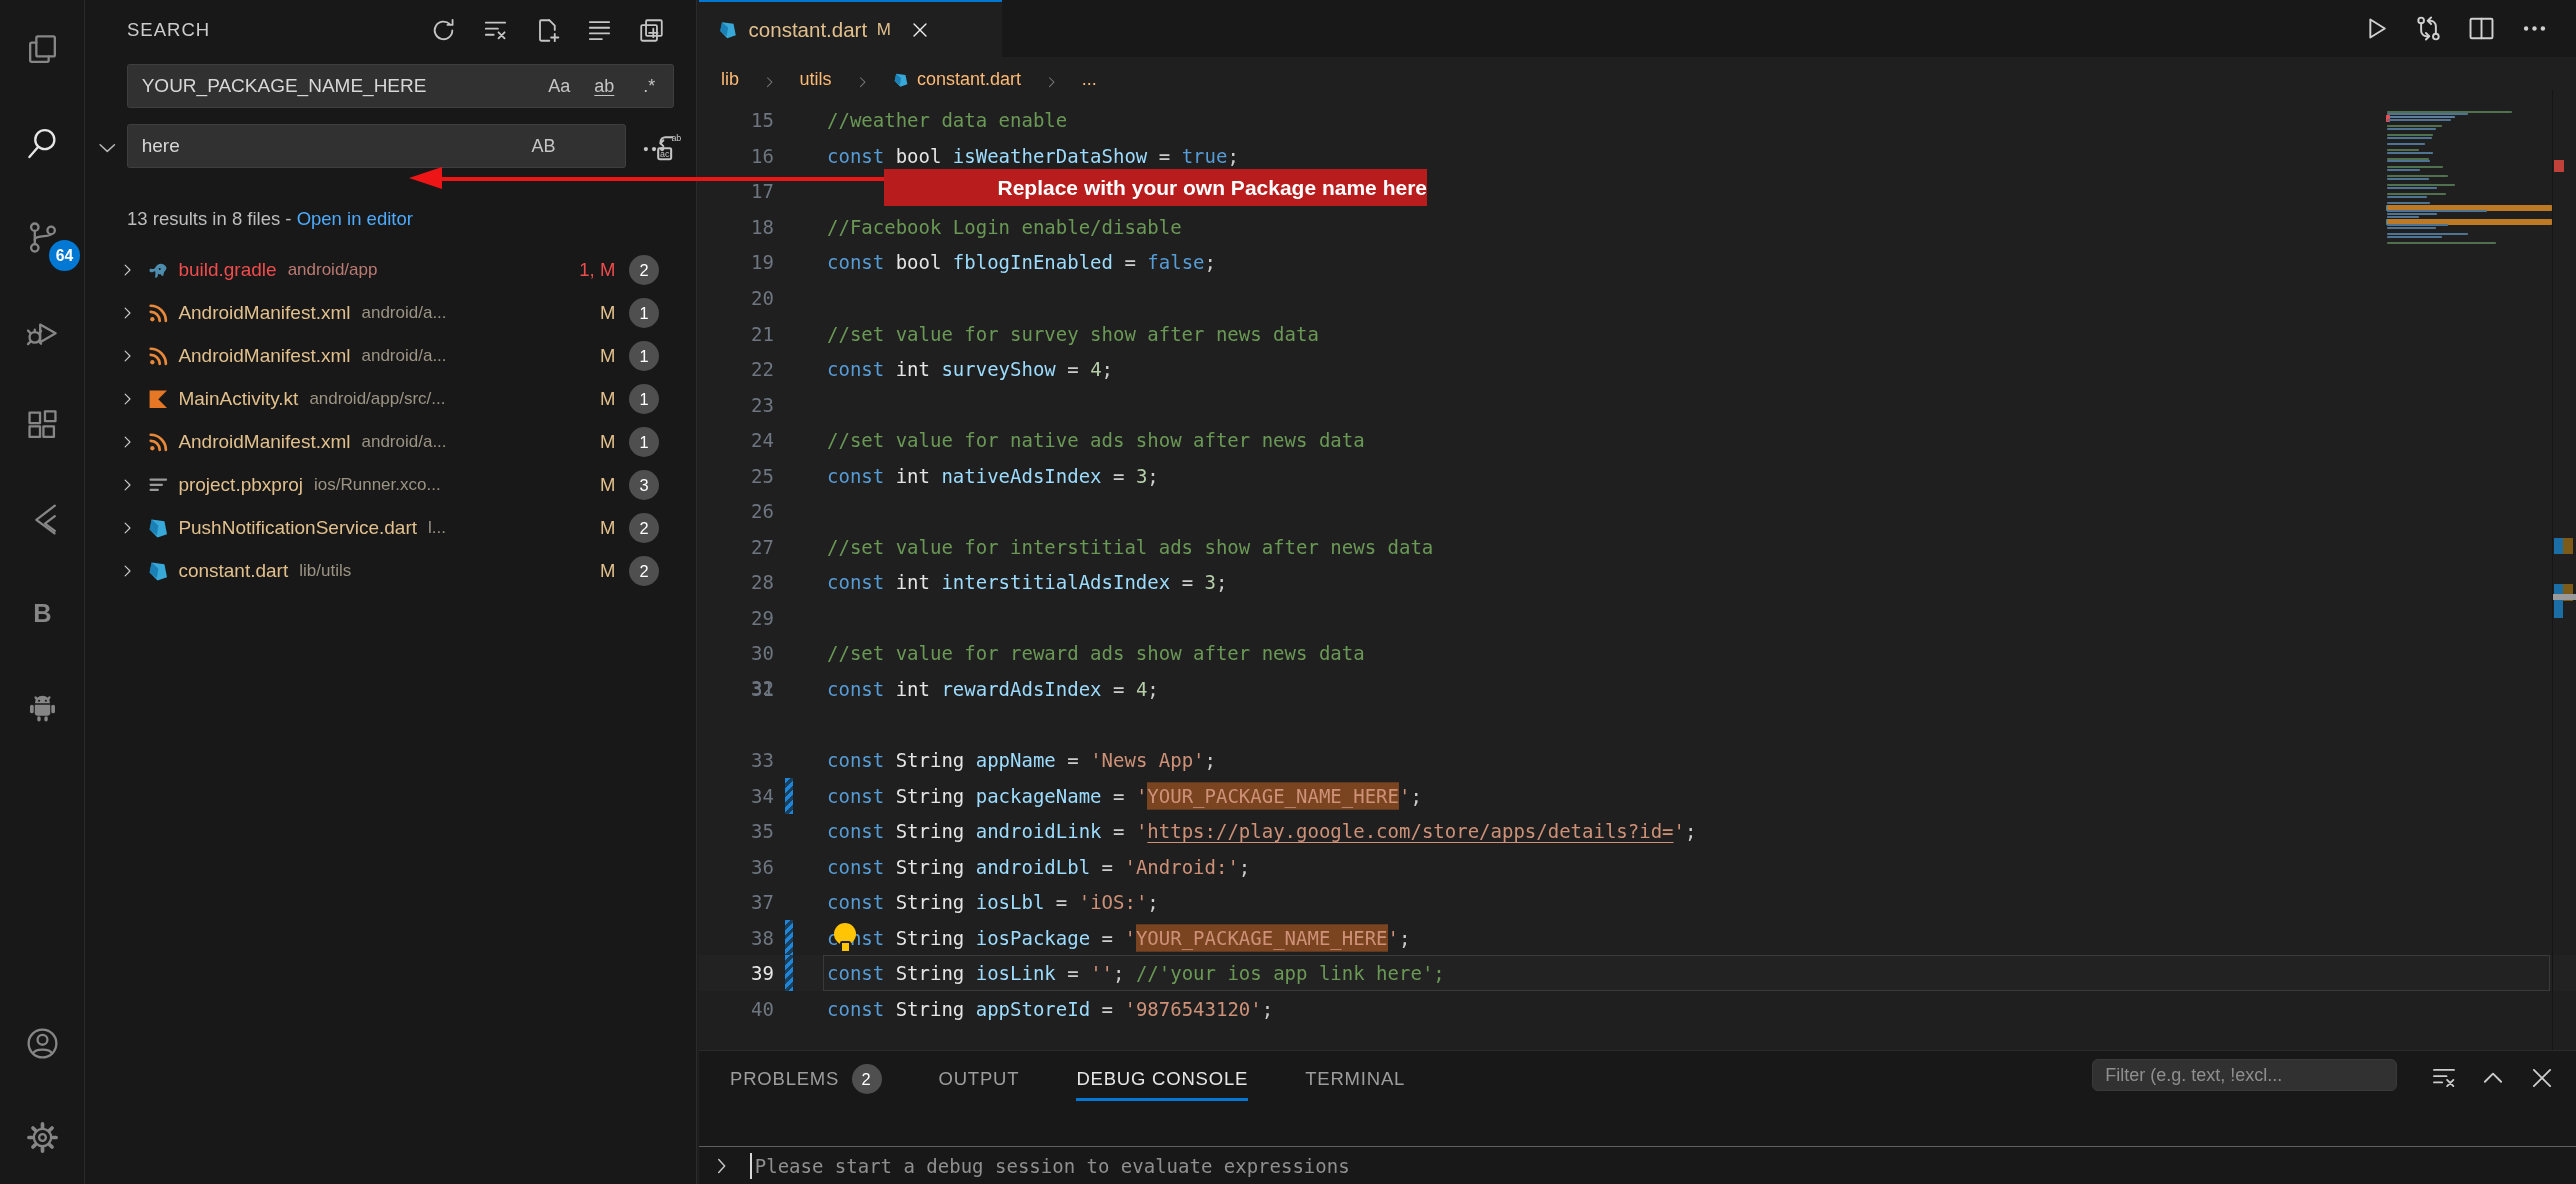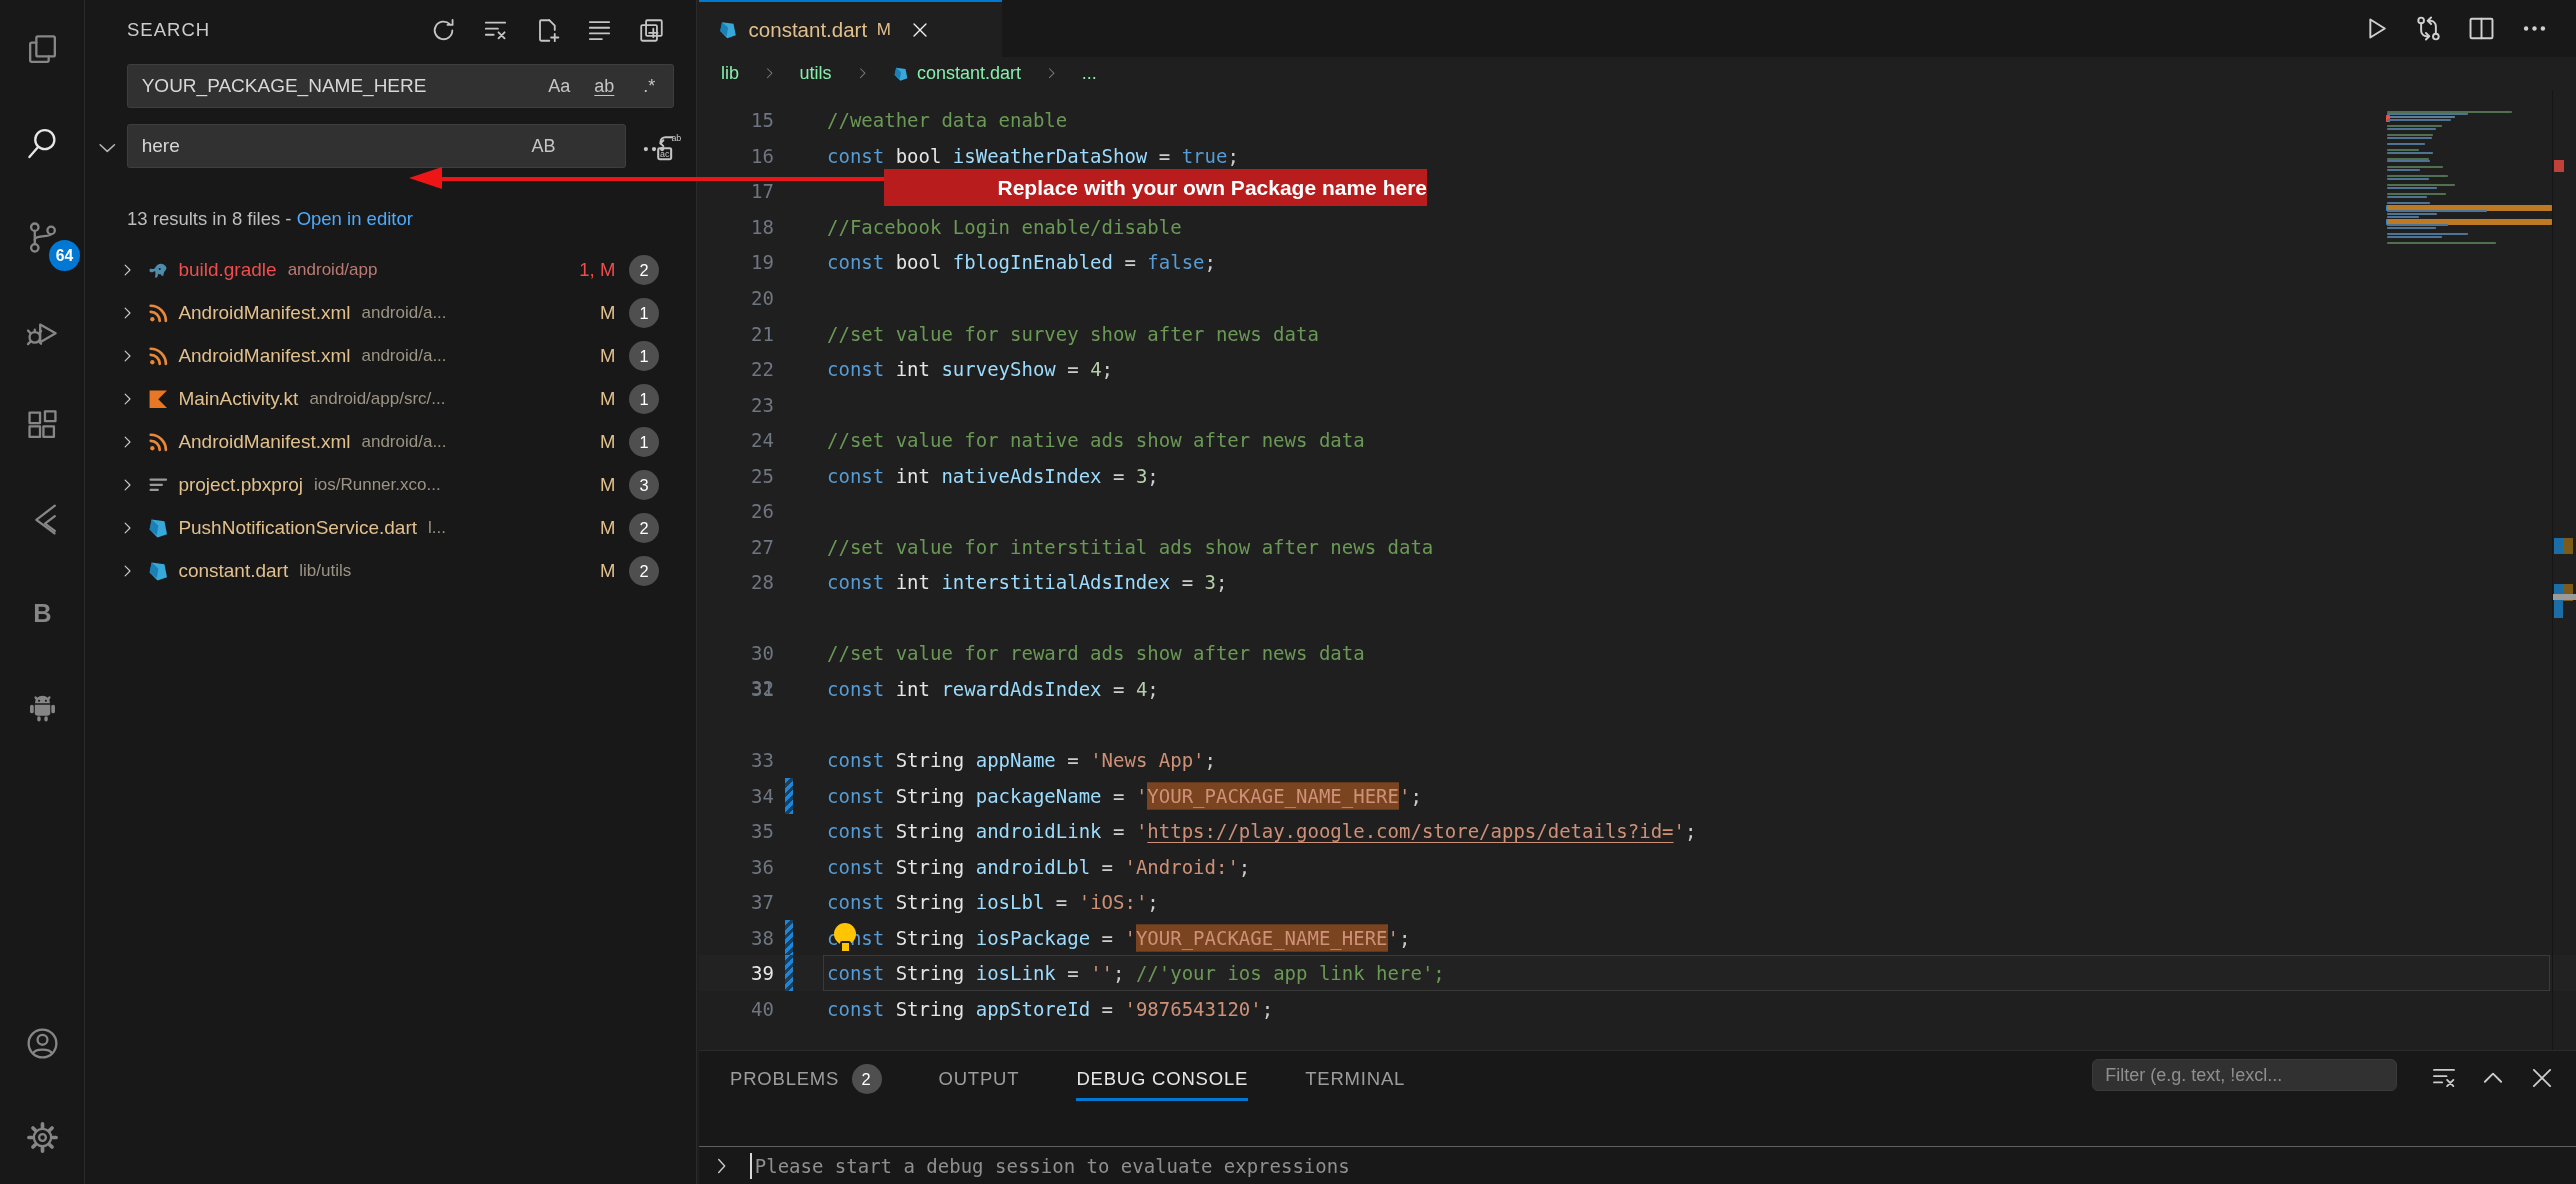--- a/index.html
+++ b/index.html
@@ -52,22 +52,22 @@
   .editor{position:absolute;left:699px;top:0;width:1877px;height:100%}
   .tabbar{height:57px;background:#181818;display:flex;align-items:stretch}
   .tab{width:303px;background:#1f1f1f;border-top:2.7px solid #0078d4;display:flex;align-items:center;
        padding:0 13.7px 0 18px;box-sizing:border-box;cursor:pointer}
   .tab-ico{width:22px;height:22px;flex:none}
   .tab-name{color:#e2c08d;font-size:20.5px;margin-left:9.6px;white-space:nowrap}
   .tab-m{color:#e2c08d;font-size:17px;margin-left:9.6px}
   .tab-x{width:22px;height:22px;color:#ededed;margin-left:18px;cursor:pointer}
   .tab-actions{margin-left:auto;display:flex;align-items:center;gap:22px;padding-right:26px;color:#d0d0d0}
   .ta-ico{width:31px;height:31px;cursor:pointer}
-  .breadcrumbs{height:33px;display:flex;align-items:center;padding-left:22px;background:#1f1f1f;
-               color:#86efac;font-size:18px;gap:18px}
+  .breadcrumbs{height:33px;display:flex;align-items:flex-end;padding-left:22px;background:#1f1f1f;
+               color:#fdba74;font-size:18px;gap:18px}
   .bc-item{display:flex;align-items:center;gap:6.8px;cursor:pointer}
   .bc-sep{width:16.4px;height:16.4px;color:#767676;margin:0 4.1px}
   .bc-ico{width:18px;height:18px}
 
   .codearea{position:absolute;top:90px;left:0;width:100%;height:960px;background:#1f1f1f;overflow:hidden}
   .cline{position:absolute;left:0;width:100%;height:36px}
   .cline.cur{background:rgba(255,255,255,0.015)}
   .cline.cur .curbox{position:absolute;left:124px;right:26px;top:0;bottom:0;border:1.4px solid #3a3a3a;box-sizing:border-box}
   .cnum{position:absolute;left:0;top:0;width:75px;height:36px;text-align:right;color:#6e7681;
         font:19px/36px "DejaVu Sans Mono",monospace}
@@ -589,20 +589,24 @@
         <span class="cnum">26</span>
         <span class="ctext"></span>
       </div>
       <div class="cline" style="top: 439px;">
         <span class="cnum">27</span>
         <span class="ctext"><span class="tk-c">//set value for interstitial ads show after news data</span></span>
       </div>
       <div class="cline" style="top: 474px;">
         <span class="cnum">28</span>
         <span class="ctext"><span class="tk-k">const </span><span class="tk-t">int </span><span class="tk-v">interstitialAdsIndex</span><span class="tk-o"> = </span><span class="tk-n">3</span><span class="tk-o">;</span></span>
+      </div>
+      <div class="cline" style="top: 510px;">
+        <span class="cnum">29</span>
+        <span class="ctext"></span>
       </div>
       <div class="cline" style="top: 545px;">
         <span class="cnum">30</span>
         <span class="ctext"><span class="tk-c">//set value for reward ads show after news data</span></span>
       </div>
       <div class="cline" style="top: 581px;">
         <span class="cnum">31</span>
         <span class="ctext"><span class="tk-k">const </span><span class="tk-t">int </span><span class="tk-v">rewardAdsIndex</span><span class="tk-o"> = </span><span class="tk-n">4</span><span class="tk-o">;</span></span>
       </div>
       <div class="cline" style="top: 580px;">

